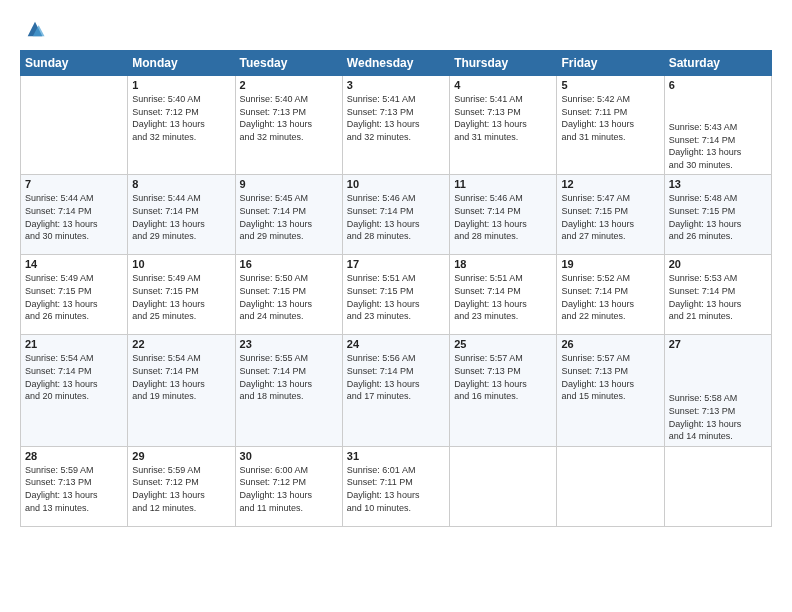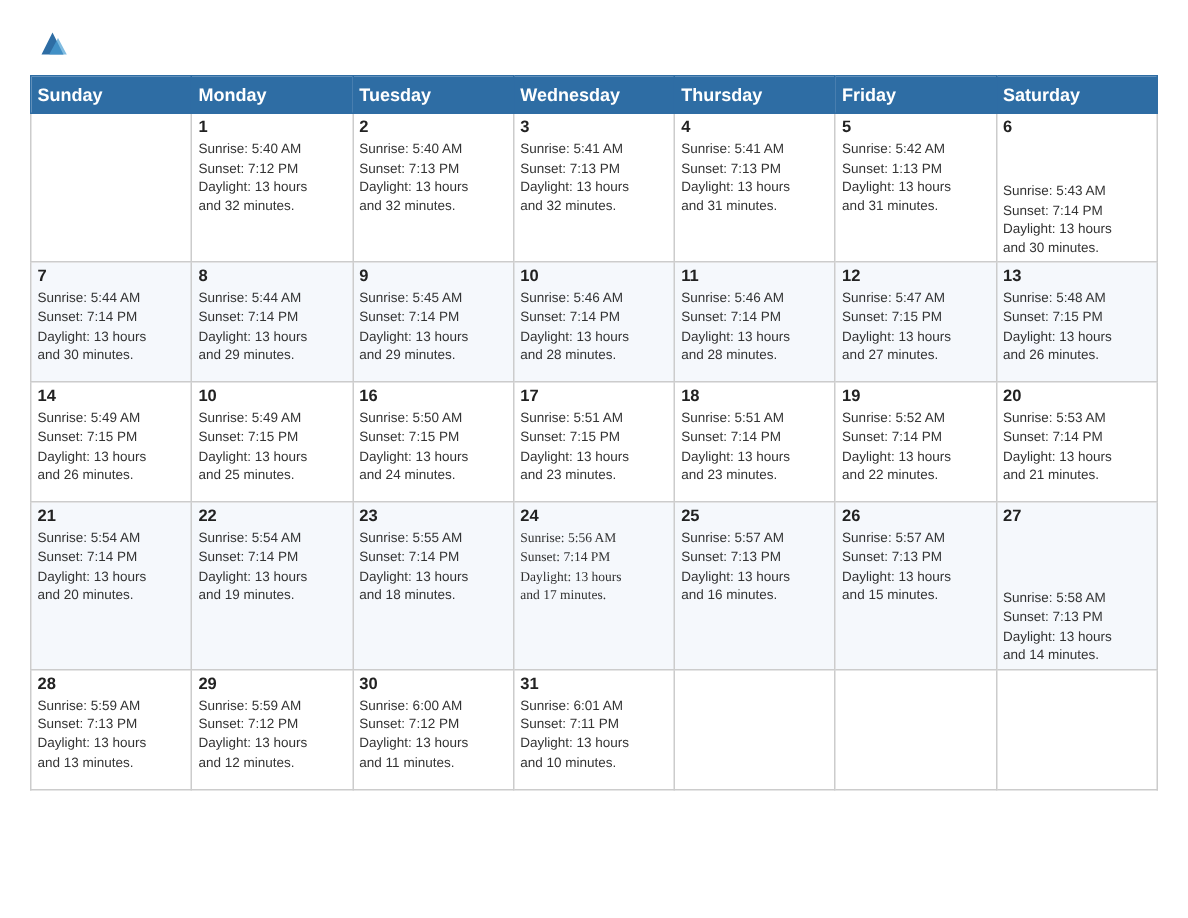--- a/index.html
+++ b/index.html
@@ -153,21 +153,21 @@
           <td>
             <span class="day-num">4</span>
             <div class="day-info" style="white-space: pre-line;">Sunrise: 5:41 AM
 Sunset: 7:13 PM
 Daylight: 13 hours
 and 31 minutes.</div>
           </td>
           <td>
             <span class="day-num">5</span>
             <div class="day-info" style="white-space: pre-line;">Sunrise: 5:42 AM
-Sunset: 1:13 PM
+Sunset: 7:11 PM
 Daylight: 13 hours
 and 31 minutes.</div>
           </td>
           <td>
             <span class="day-num">6</span>
             <div class="day-info" style="white-space: pre-line; margin-top: 30px;">Sunrise: 5:43 AM
 Sunset: 7:14 PM
 Daylight: 13 hours
 and 30 minutes.</div>
           </td>
@@ -291,21 +291,21 @@
           </td>
           <td>
             <span class="day-num">23</span>
             <div class="day-info" style="white-space: pre-line;">Sunrise: 5:55 AM
 Sunset: 7:14 PM
 Daylight: 13 hours
 and 18 minutes.</div>
           </td>
           <td>
             <span class="day-num">24</span>
-            <div class="day-info" style="white-space: pre-line; font-family: Liberation Serif, serif;">Sunrise: 5:56 AM
+            <div class="day-info" style="white-space: pre-line;">Sunrise: 5:56 AM
 Sunset: 7:14 PM
 Daylight: 13 hours
 and 17 minutes.</div>
           </td>
           <td>
             <span class="day-num">25</span>
             <div class="day-info" style="white-space: pre-line;">Sunrise: 5:57 AM
 Sunset: 7:13 PM
 Daylight: 13 hours
 and 16 minutes.</div>

